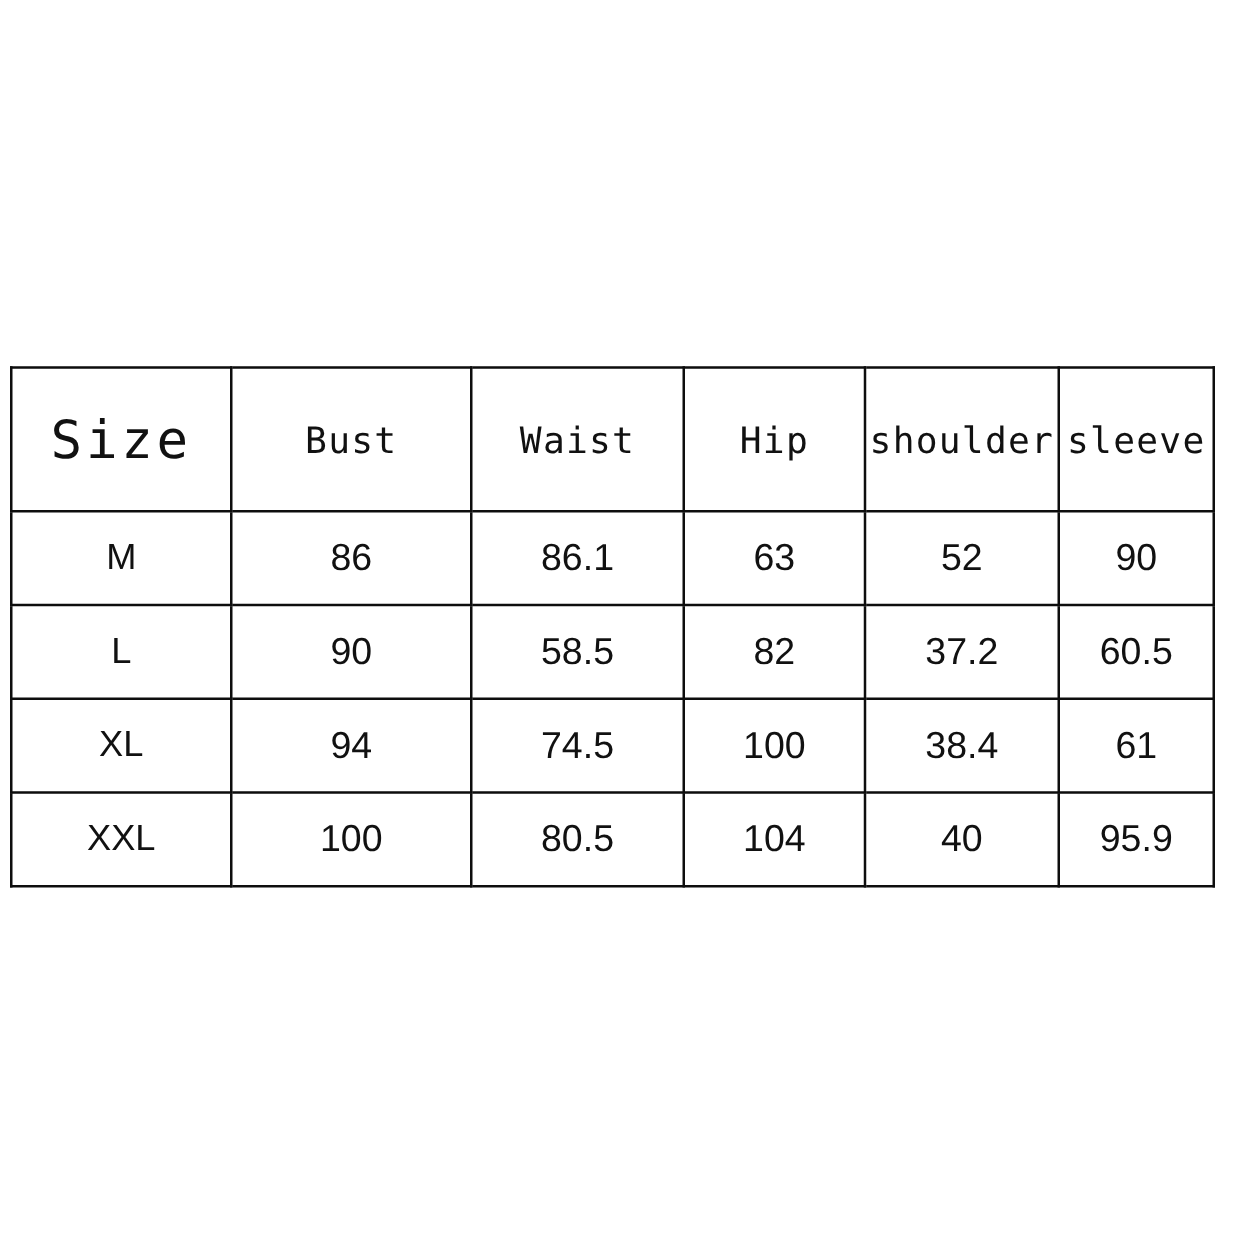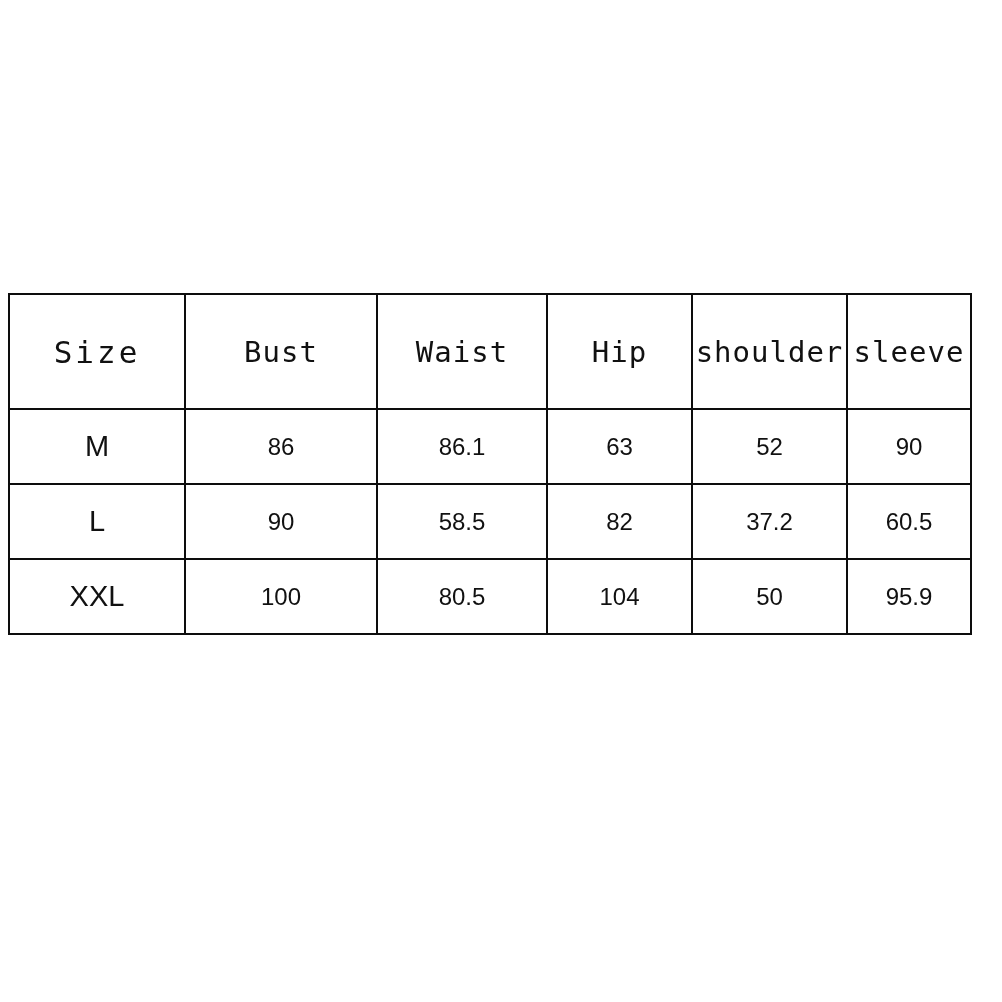--- a/index.html
+++ b/index.html
@@ -43,28 +43,28 @@
   col.c5 { width: 124px; }
 
   tr.header-row th {
     height: 113px;
     font-family: "DejaVu Sans Mono", monospace;
     font-size: 29px;
     letter-spacing: 1px;
     color: #111111;
   }
   tr.header-row th.size-head {
-    font-size: 31px;
+    font-size: 42px;
     letter-spacing: 3px;
     margin-left: 13px;
   }
   tr.data-row td {
     height: 73px;
     font-family: "Liberation Sans", sans-serif;
-    font-size: 24px;
+    font-size: 30px;
     color: #111111;
   }
   tr.data-row td.size-cell {
     font-size: 29px;
   }
 </style>
 </head>
 <body>
 
 <div id="size-chart-wrap">
@@ -98,22 +98,30 @@
       </tr>
       <tr class="data-row">
         <td class="size-cell">L</td>
         <td>90</td>
         <td>58.5</td>
         <td>82</td>
         <td>37.2</td>
         <td>60.5</td>
       </tr>
       <tr class="data-row">
+        <td class="size-cell">XL</td>
+        <td>94</td>
+        <td>74.5</td>
+        <td>100</td>
+        <td>38.4</td>
+        <td>61</td>
+      </tr>
+      <tr class="data-row">
         <td class="size-cell">XXL</td>
         <td>100</td>
         <td>80.5</td>
         <td>104</td>
-        <td>50</td>
+        <td>40</td>
         <td>95.9</td>
       </tr>
     </tbody>
   </table>
 </div>
 
 </body></html>

